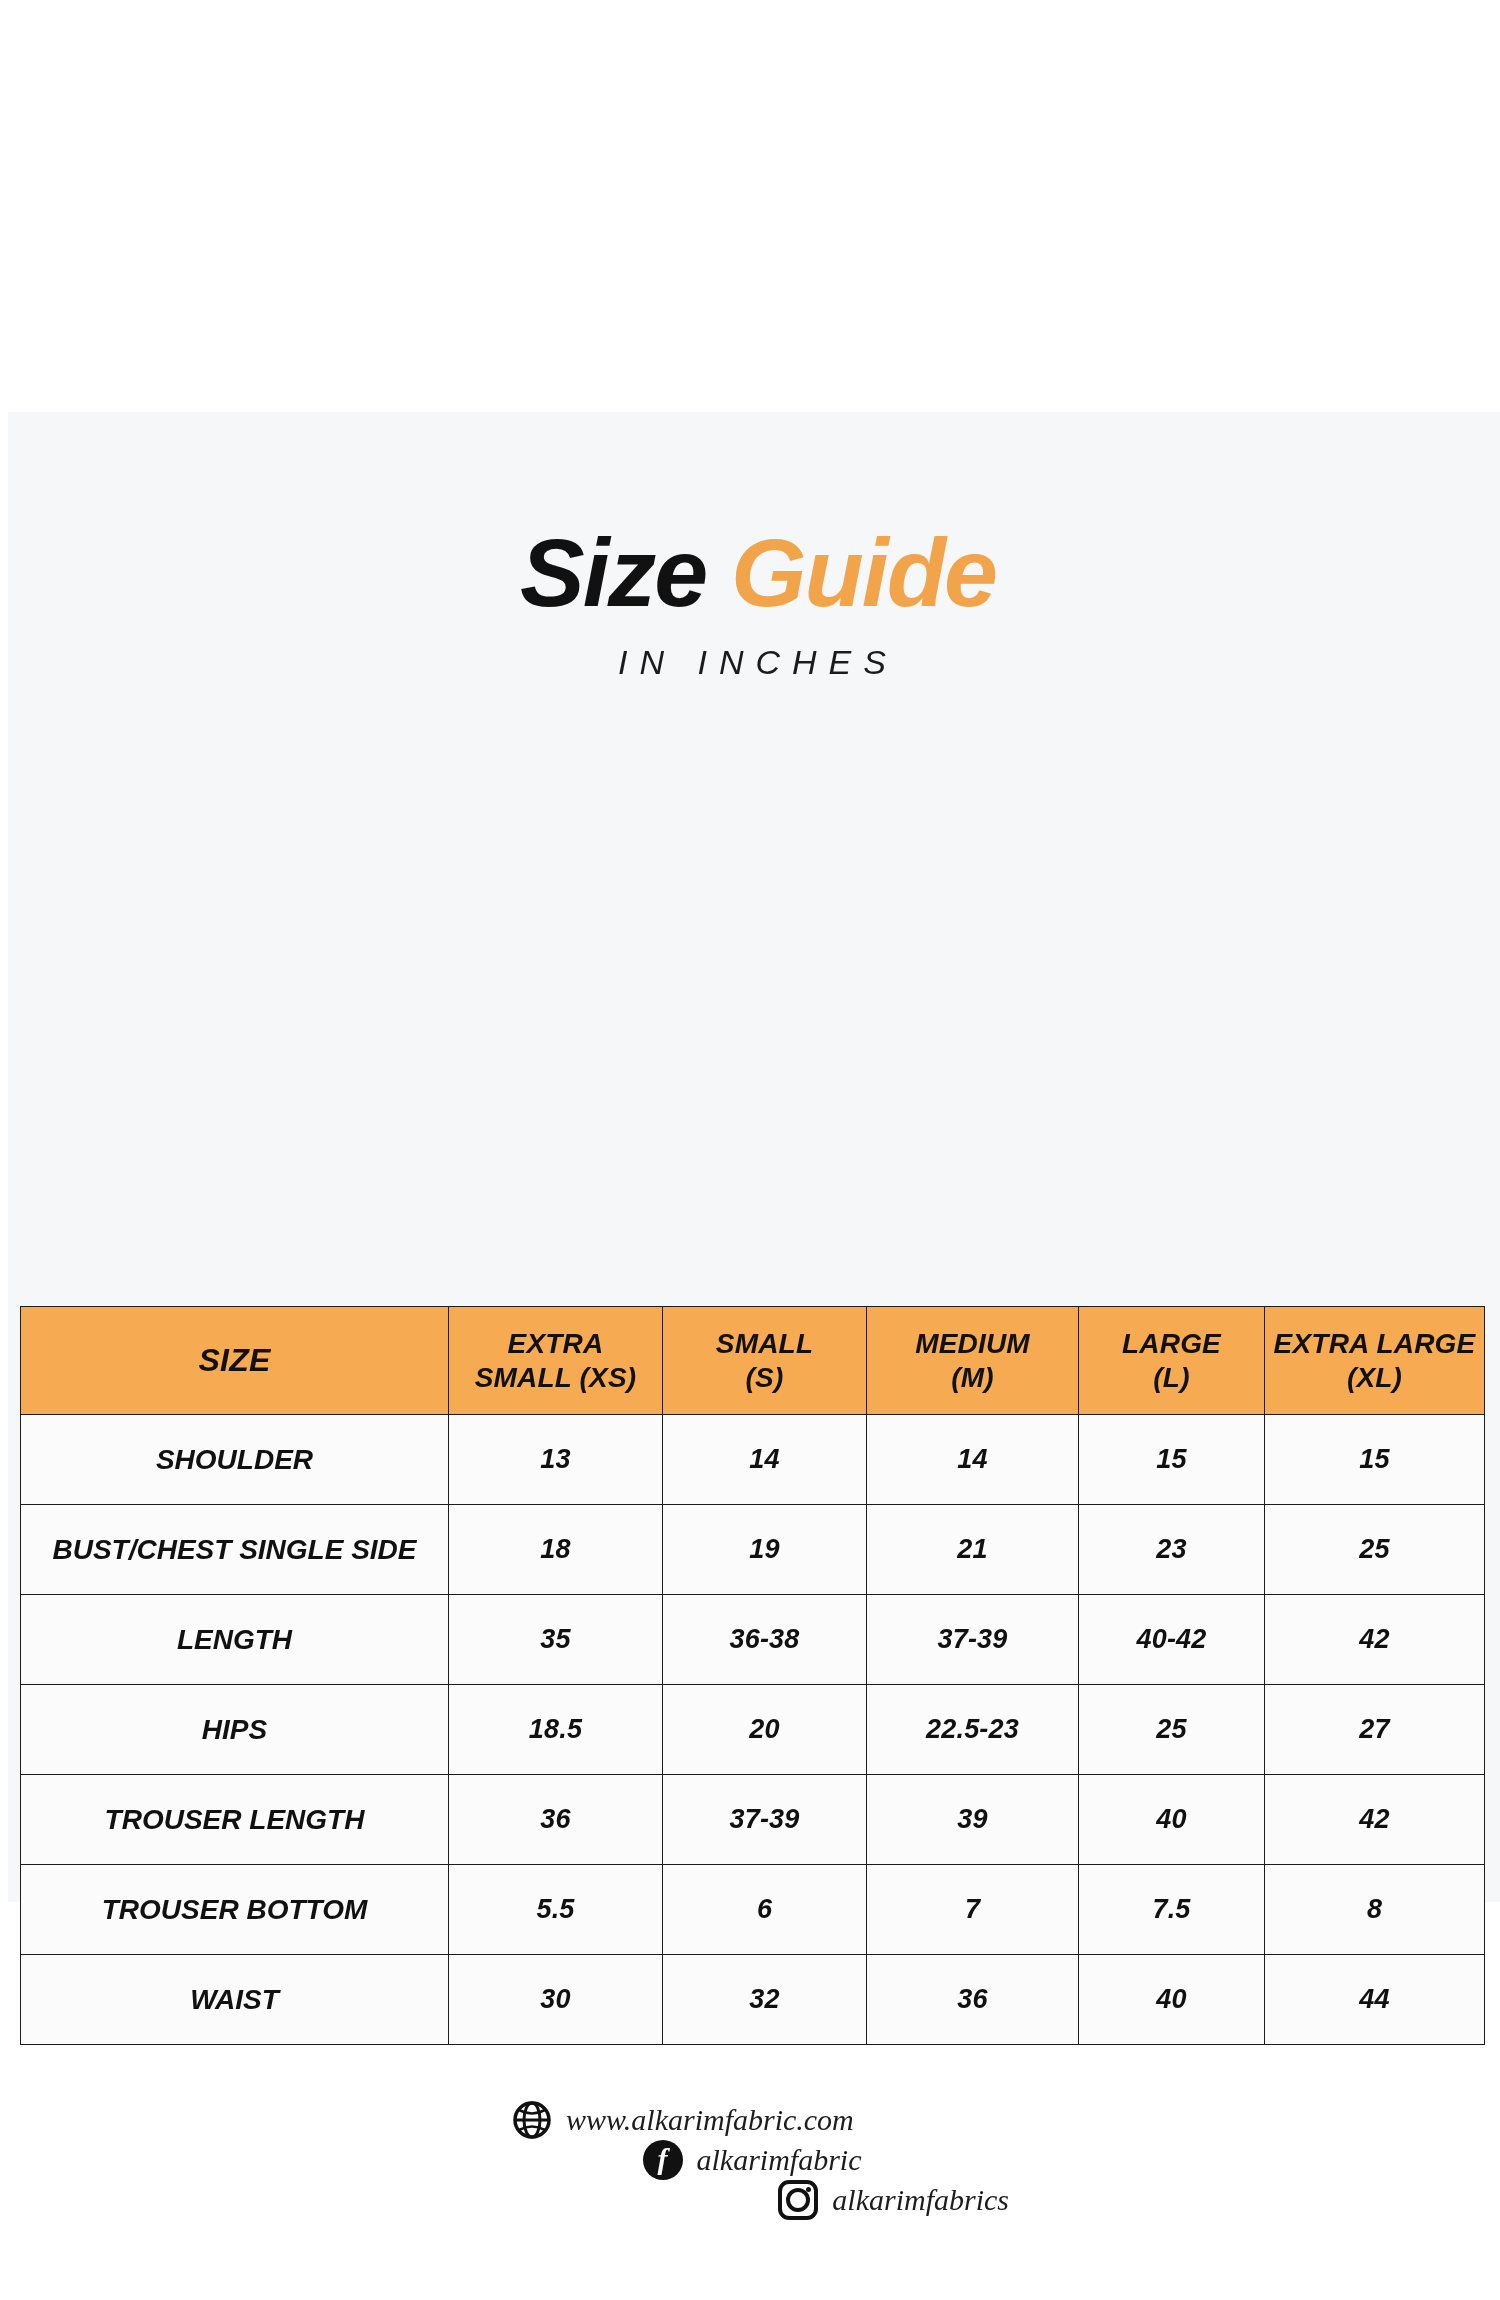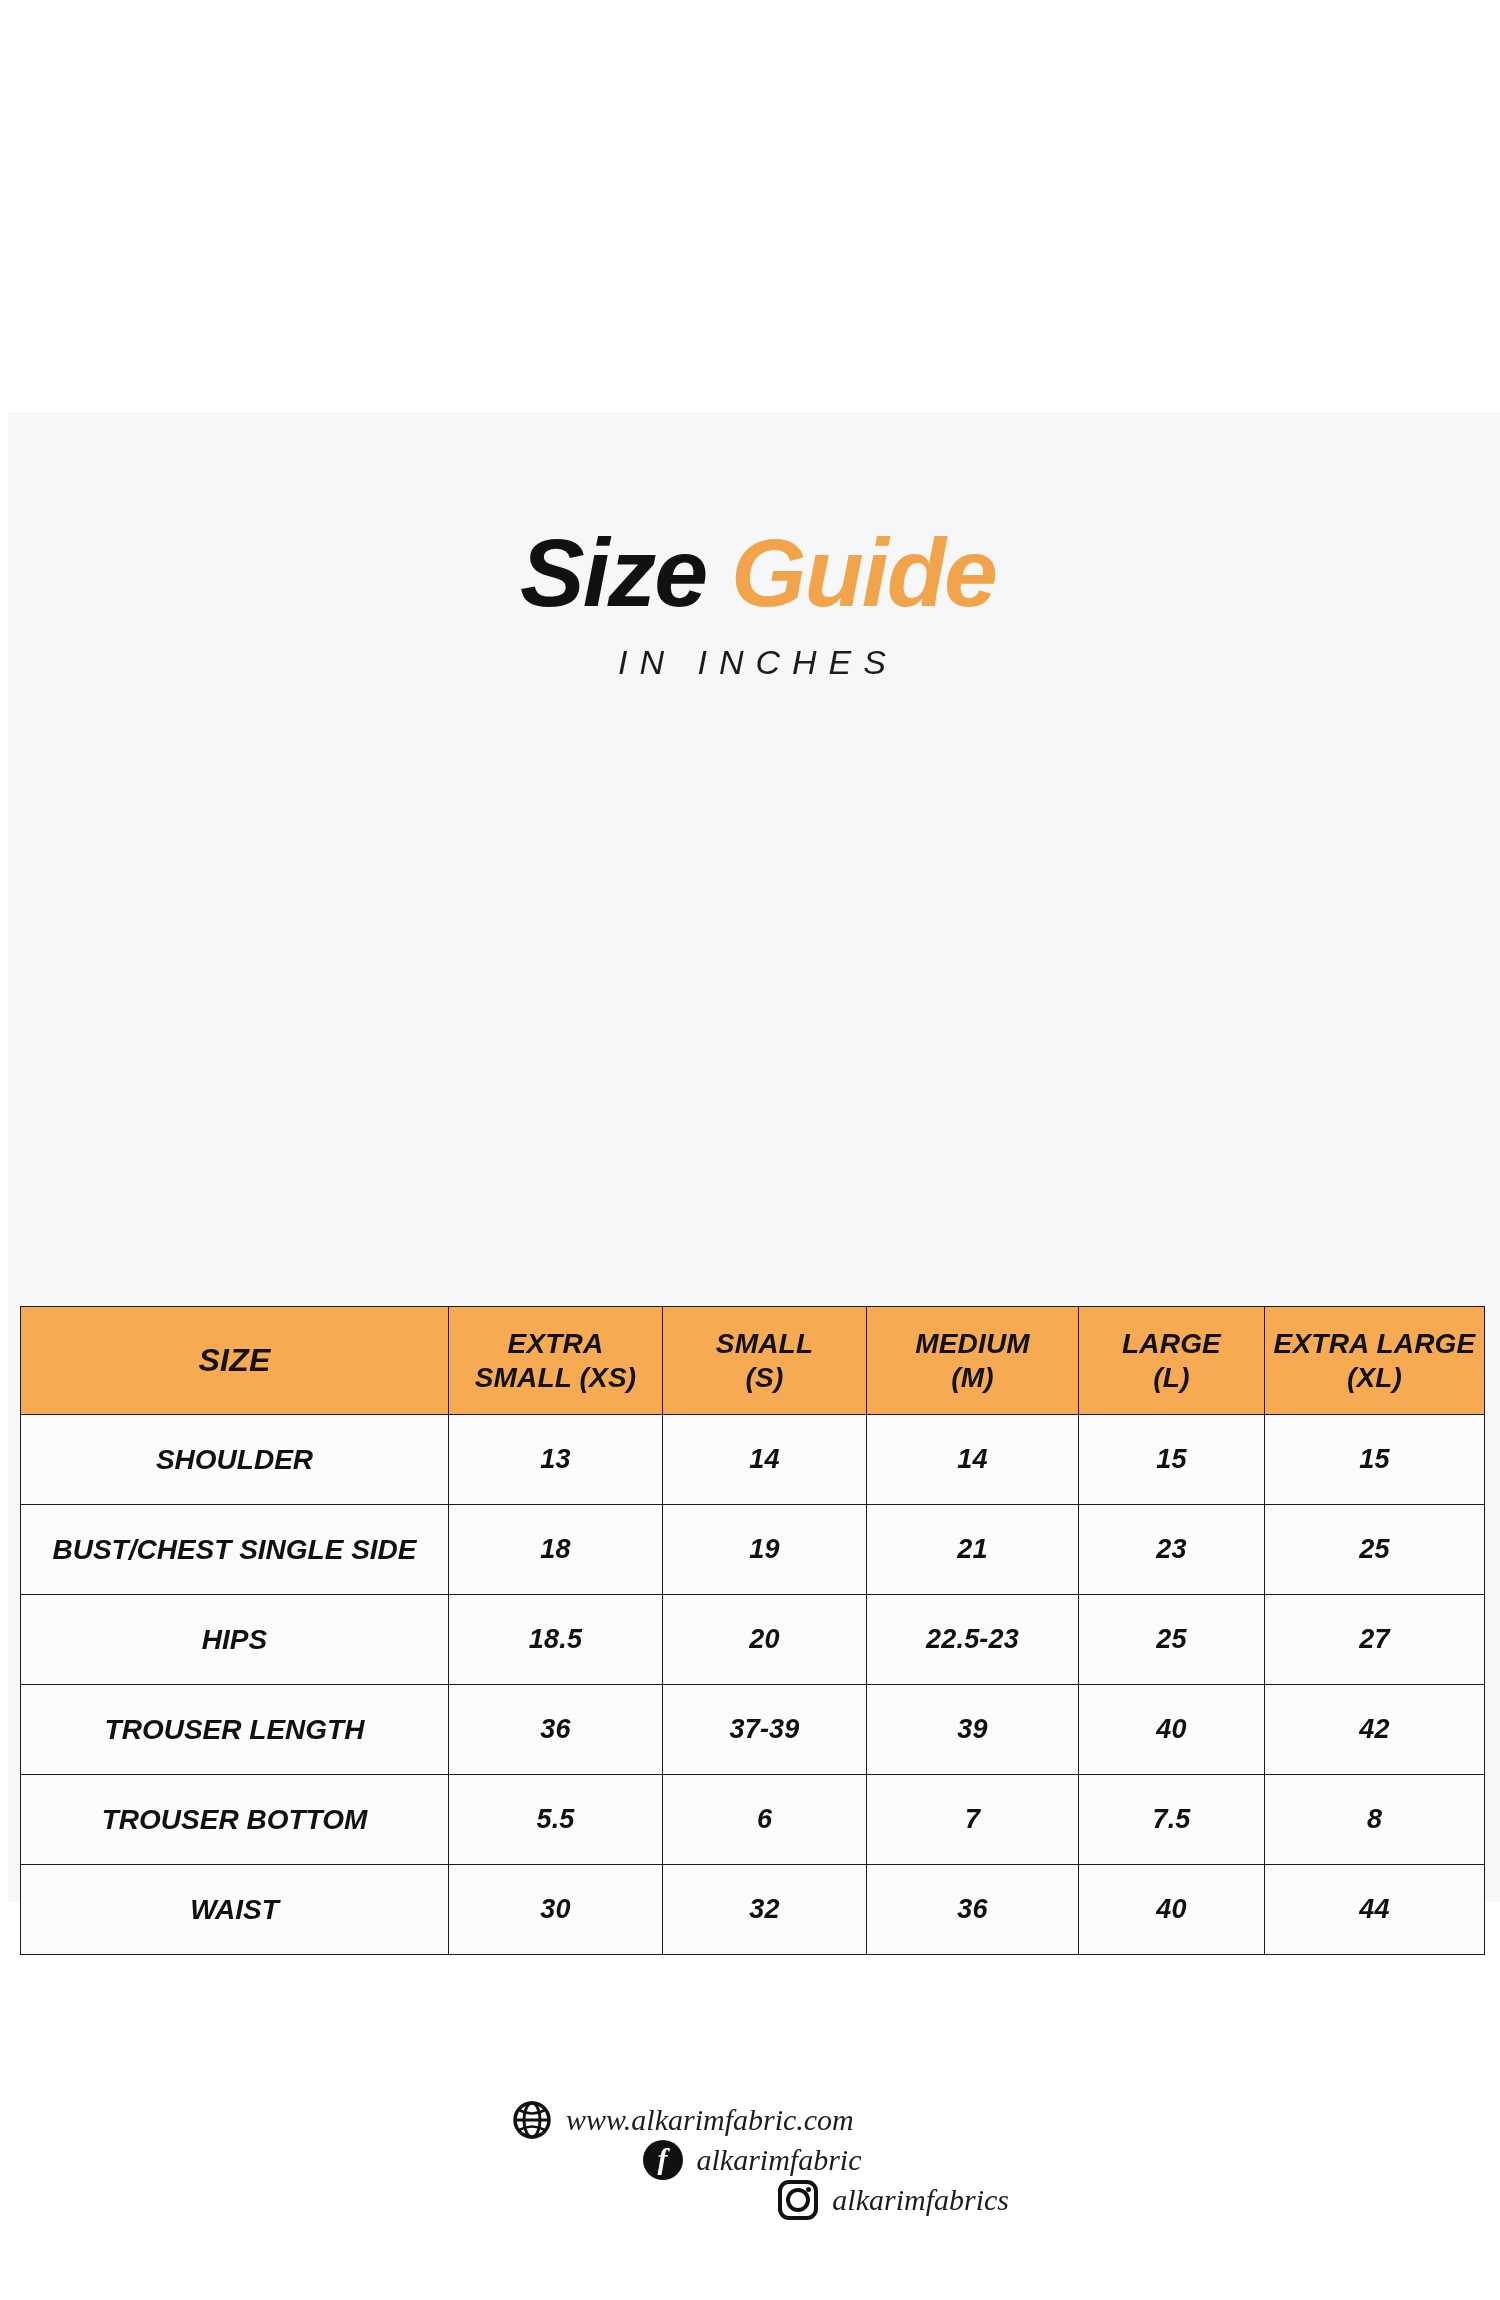--- a/index.html
+++ b/index.html
@@ -232,20 +232,28 @@
             <td>15</td>
             <td>15</td>
           </tr>
           <tr>
             <td class="label">BUST/CHEST SINGLE SIDE</td>
             <td>18</td>
             <td>19</td>
             <td>21</td>
             <td>23</td>
             <td>25</td>
+          </tr>
+          <tr>
+            <td class="label">LENGTH</td>
+            <td>35</td>
+            <td>36-38</td>
+            <td>37-39</td>
+            <td>40-42</td>
+            <td>42</td>
           </tr>
           <tr>
             <td class="label">HIPS</td>
             <td>18.5</td>
             <td>20</td>
             <td>22.5-23</td>
             <td>25</td>
             <td>27</td>
           </tr>
           <tr>

